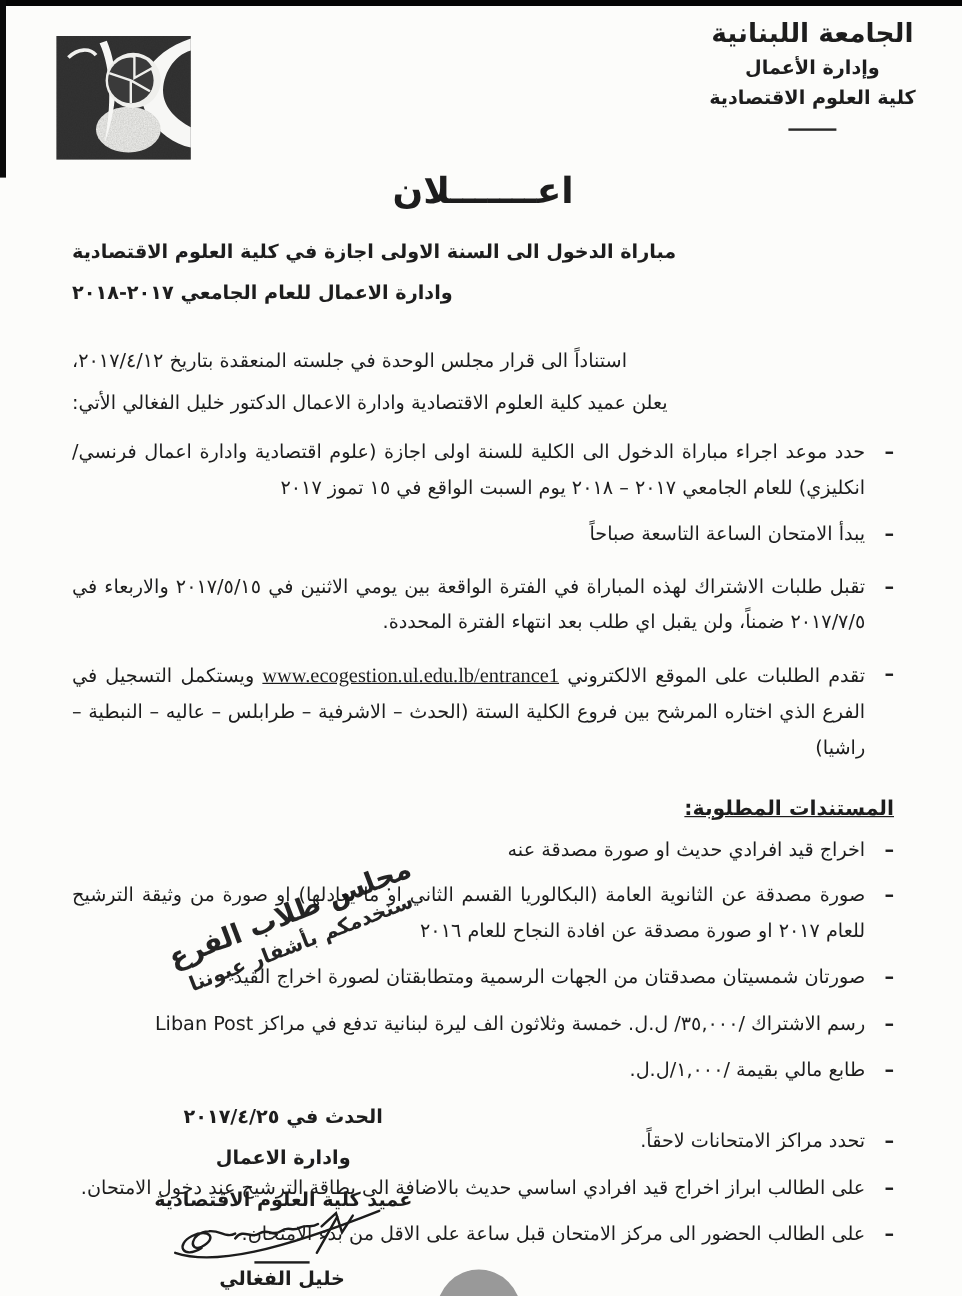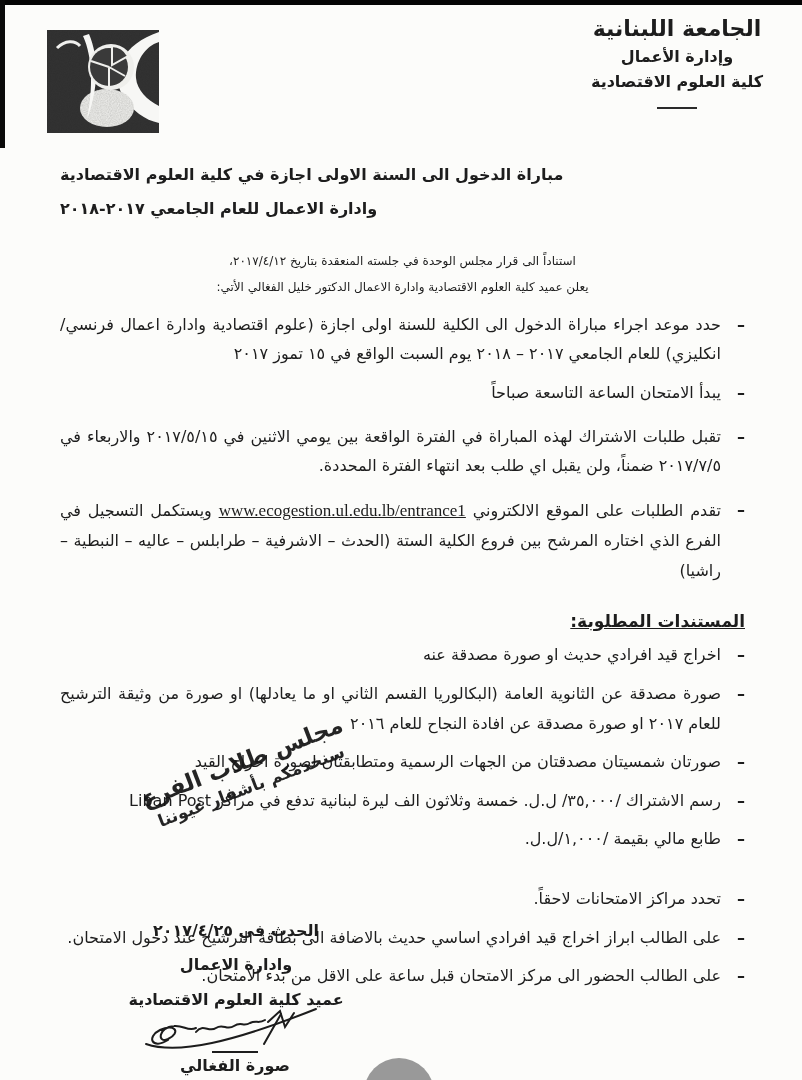--- a/index.html
+++ b/index.html
@@ -16,21 +16,21 @@
   .letterhead { position:absolute; top:12px; right:0; width:250px; text-align:center; direction:rtl; }
   .letterhead .univ { font-size:22px; font-weight:bold; line-height:1.5; }
   .letterhead .fac  { font-size:16px; font-weight:bold; line-height:1.55; }
   .letterhead .rule { width:40px; height:2px; background:#2a2a2a; margin:12px auto 0; }
 
   .content { position:absolute; top:142px; left:60px; right:57px; direction:rtl; }
 
   .title-main { text-align:center; font-size:30px; font-weight:bold; letter-spacing:1px; }
   .title-sub  { text-align:left; font-size:16px; font-weight:bold; margin-top:16px; line-height:2.1; }
 
-  .intro { margin-top:24px; font-size:12px; line-height:2.15; text-align:center; }
+  .intro { margin-top:24px; font-size:16px; line-height:2.15; text-align:left; }
 
   .blist { margin-top:8px; }
   .bullet { display:flex; gap:12px; margin-top:9px; font-size:16px; line-height:1.85; }
   .bullet .dash { flex:0 0 auto; width:12px; font-weight:bold; }
   .bullet .btxt { flex:1 1 auto; text-align:justify; }
 
   .url  { direction:ltr; unicode-bidi:isolate; text-decoration:underline;
           font-family:"Liberation Serif", serif; font-size:17px; }
 
   .doc-heading { margin-top:26px; font-size:17px; font-weight:bold; text-decoration:underline; }
@@ -90,20 +90,21 @@
 
   <div class="letterhead">
     <div class="univ">الجامعة اللبنانية</div>
     <div class="fac">وإدارة الأعمال</div>
     <div class="fac">كلية العلوم الاقتصادية</div>
     <div class="rule"></div>
   </div>
 
   <div class="content">
 
+    <div class="title-main">اعـــــــلان</div>
     <div class="title-sub">
       <div>مباراة الدخول الى السنة الاولى اجازة في كلية العلوم الاقتصادية</div>
       <div>وادارة الاعمال للعام الجامعي ٢٠١٧-٢٠١٨</div>
     </div>
 
     <div class="intro">
       <div>استناداً الى قرار مجلس الوحدة في جلسته المنعقدة بتاريخ ٢٠١٧/٤/١٢،</div>
       <div>يعلن عميد كلية العلوم الاقتصادية وادارة الاعمال الدكتور خليل الفغالي الأتي:</div>
     </div>
 
@@ -184,17 +185,17 @@
   <svg class="sig" viewBox="0 0 190 56" xmlns="http://www.w3.org/2000/svg">
     <g fill="none" stroke="#1c1c1c" stroke-width="2" stroke-linecap="round">
       <path d="M8,44 C40,55 95,42 178,9"></path>
       <path d="M30,40 C14,50 8,37 22,30 C36,23 44,32 30,39 C19,44 20,27 36,26 C46,25 50,32 58,28"></path>
       <path d="M58,32 c7,-9 13,1 20,-4 c7,-5 11,3 18,-2 c7,-5 9,1 16,-3 c6,-3 9,1 15,-3"></path>
       <path d="M130,22 l12,-11 l5,16 l9,-14"></path>
       <path d="M143,14 l-17,30"></path>
     </g>
   </svg>
   <div class="sig-underline"></div>
-  <div class="dean-name">صورة الفغالي</div>
+  <div class="dean-name">خليل الفغالي</div>
 
   <div class="scan-circle"></div>
 
 </div>
 
 </body></html>

